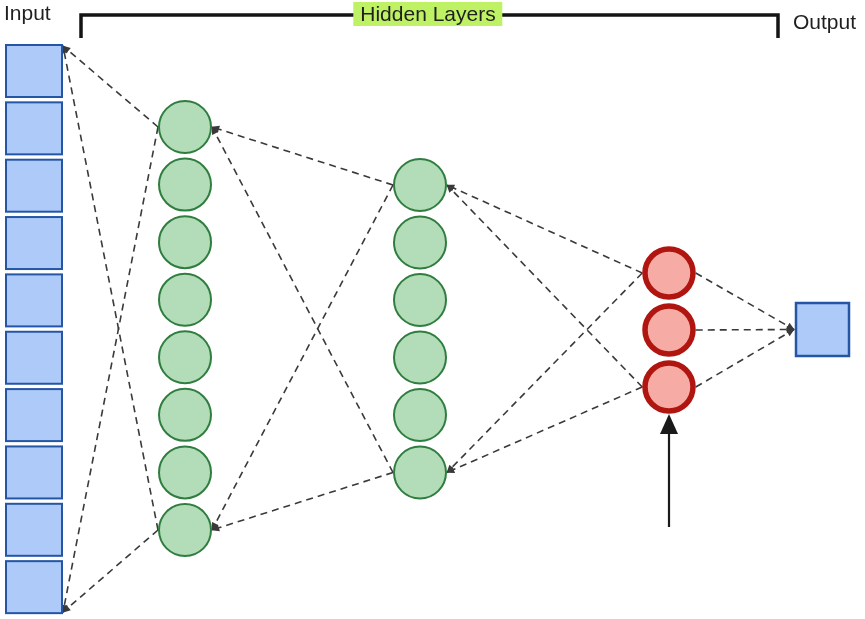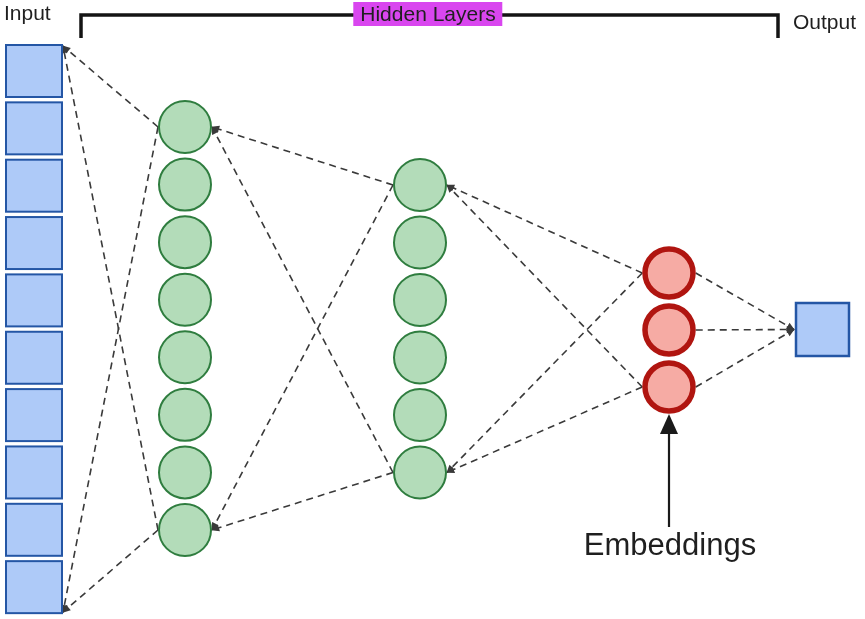--- a/index.html
+++ b/index.html
@@ -8,21 +8,21 @@
     background:#ffffff;
     font-family:"Liberation Sans", sans-serif;
   }
   .stage{position:absolute;left:0;top:0;width:865px;height:619px;}
   svg{position:absolute;left:0;top:0;}
   .lbl{
     position:absolute;color:#1f1f1f;font-size:21px;line-height:24px;
     white-space:nowrap;user-select:none;text-align:center;
   }
   .lbl-input{left:4px;top:1px;}
-  .lbl-hidden{left:428px;top:2px;transform:translateX(-50%);background:#d946ef;padding:0 7px;}
+  .lbl-hidden{left:428px;top:2px;transform:translateX(-50%);background:#bef264;padding:0 7px;}
   .lbl-output{left:793px;top:2px;margin-top:8px;}
   .lbl-embeddings{left:670px;top:527px;transform:translateX(-50%);font-size:31px;line-height:36px;}
 </style>
 </head>
 <body>
 
 <div class="stage">
   <svg id="net-svg" width="865" height="619" viewBox="0 0 865 619">
       <defs>
         <marker id="arrowhead" markerWidth="9" markerHeight="8" refX="7.6" refY="4" orient="auto" markerUnits="userSpaceOnUse">
@@ -73,14 +73,13 @@
       <circle cx="669" cy="330" r="24" fill="#f6aba4" stroke="#b01510" stroke-width="5.5"></circle>
       <circle cx="669" cy="387" r="24" fill="#f6aba4" stroke="#b01510" stroke-width="5.5"></circle>
       <rect x="796" y="303" width="53" height="53" fill="#aecaf8" stroke="#2456a5" stroke-width="2.5"></rect>
       <line x1="669" y1="527" x2="669" y2="431" stroke="#1a1a1a" stroke-width="2.2"></line>
       <polygon points="669,414 660,434 678,434" fill="#1a1a1a"></polygon>
     </svg>
 
   <div class="lbl lbl-input">Input</div>
   <div class="lbl lbl-hidden">Hidden Layers</div>
   <div class="lbl lbl-output">Output</div>
-  <div class="lbl lbl-embeddings">Embeddings</div>
 </div>
 
 </body></html>

